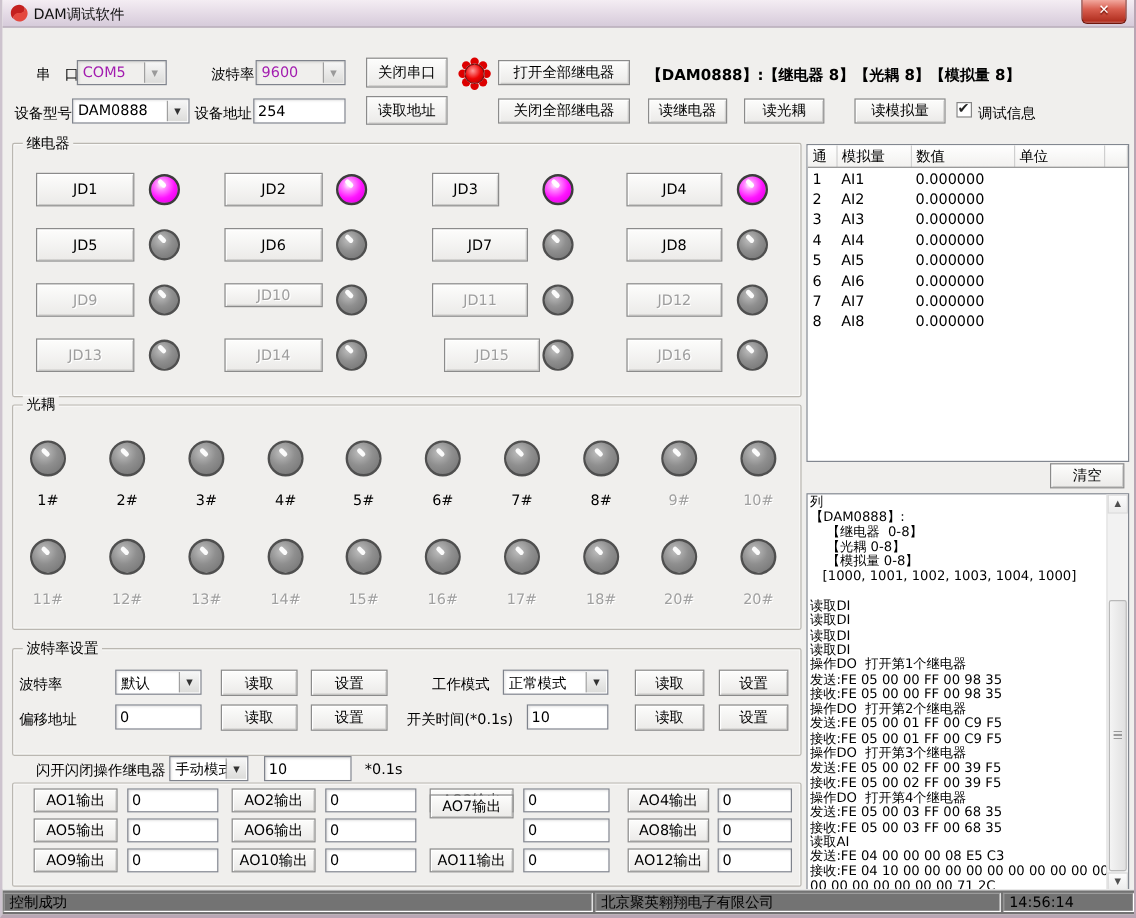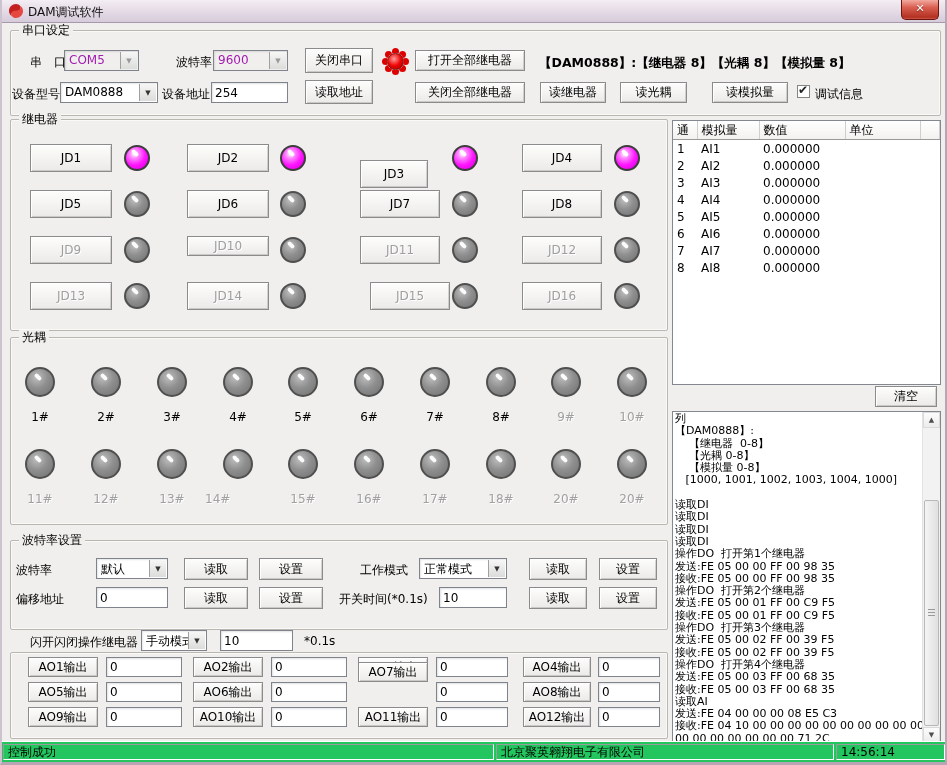--- a/index.html
+++ b/index.html
@@ -71,43 +71,40 @@
       font-size:11px;line-height:12.3px;white-space:pre;}
   #logscroll{position:absolute;right:0;top:0;bottom:0;width:17px;background:#f2f2f2;border-left:1px solid #e2e2e2;}
   .sbtn{position:absolute;left:0;width:17px;height:16px;background:linear-gradient(#fcfcfc,#ececec);
       border:1px solid #dadada;box-sizing:border-box;font-size:7px;color:#4f4f4f;
       display:flex;align-items:center;justify-content:center;cursor:pointer;}
   #sthumb{position:absolute;left:1px;width:15px;top:88px;height:226px;background:linear-gradient(90deg,#f4f4f4,#e0e0e0);
       border:1px solid #b8b8b8;border-radius:2px;box-sizing:border-box;cursor:grab;}
   #sthumb::after{content:'';position:absolute;left:3px;right:3px;top:calc(50% - 4px);height:8px;
       background:repeating-linear-gradient(to bottom,#9a9a9a 0 1px,transparent 1px 3px);}
   
-  #statusbar{position:absolute;left:0;bottom:0;width:100%;height:20px;background:#22c55e;border-top:1px solid #fff;}
+  #statusbar{position:absolute;left:0;bottom:0;width:100%;height:20px;background:#737373;border-top:1px solid #fff;}
   .spanel{position:absolute;top:2px;height:16px;border:1px solid;border-color:#9b9b9b #ffffff #ffffff #9b9b9b;
       padding:0 4px;line-height:15px;font-size:12px;white-space:nowrap;overflow:hidden;box-sizing:border-box;}
   .info{font-weight:bold;}
   pre,button,input{font-family:inherit;}
 </style>
 </head>
 <body>
 
 <div id="win">
 
   <div id="titlebar">
     <svg style="position:absolute;left:6px;top:3px" width="16" height="16" viewBox="0 0 16 16">
       <path d="M8 1 C4.1 1 1 4.1 1 8 c0 2.1 1 3.9 2.5 5 C2.7 10.3 4.3 8.2 8 8.2 c3.7 0 5.3-2.1 4.5-4.9 C11.3 1.9 9.8 1 8 1 Z" fill="#c4201f"></path>
       <path d="M8 15 c3.9 0 7-3.1 7-7 0-2.1-1-3.9-2.5-5 C13.3 5.7 11.7 7.8 8 7.8 c-3.7 0-5.3 2.1-4.5 4.9 C4.7 14.1 6.2 15 8 15 Z" fill="#e4483f"></path>
     </svg>
     <span id="titletext">DAM调试软件</span>
     <div id="closebtn"><span>✕</span></div>
   </div>
 
-  <div class="group" style="left:8px;top:30px;width:929px;height:84px">
-    <span class="legend">串口设定</span>
-  </div>
   <span class="lbl" style="left:28px;top:54px">串　口</span>
   <div class="combo disabled" style="left:62px;top:50px;width:75px;height:21px">
     <span class="val">COM5</span>
     <span class="dd">▼</span>
   </div>
   <span class="lbl" style="left:174px;top:54px">波特率</span>
   <div class="combo disabled" style="left:211px;top:50px;width:75px;height:21px">
     <span class="val">9600</span>
     <span class="dd">▼</span>
   </div>
@@ -132,21 +129,21 @@
   <span class="lbl" style="left:813px;top:86px">调试信息</span>
 
   <div class="group" style="left:8px;top:119px;width:656px;height:210px">
     <span class="legend">继电器</span>
   </div>
 
   <button class="btn" style="left:28px;top:144px;width:82px;height:28px">JD1</button>
   <span class="led on" style="left:122px;top:145px"></span>
   <button class="btn" style="left:185px;top:144px;width:82px;height:28px">JD2</button>
   <span class="led on" style="left:278px;top:145px"></span>
-  <button class="btn" style="left:358px;top:160px;width:68px;height:28px">JD3</button>
+  <button class="btn" style="left:358px;top:144px;width:56px;height:28px">JD3</button>
   <span class="led on" style="left:450px;top:145px"></span>
   <button class="btn" style="left:520px;top:144px;width:80px;height:28px">JD4</button>
   <span class="led on" style="left:612px;top:145px"></span>
 
   <button class="btn" style="left:28px;top:190px;width:82px;height:28px">JD5</button>
   <span class="led" style="left:122px;top:191px"></span>
   <button class="btn" style="left:185px;top:190px;width:82px;height:28px">JD6</button>
   <span class="led" style="left:278px;top:191px"></span>
   <button class="btn" style="left:358px;top:190px;width:80px;height:28px">JD7</button>
   <span class="led" style="left:450px;top:191px"></span>
@@ -273,21 +270,21 @@
     <span class="lbl disabled" style="left:531px;top:410px;width:66px;text-align:center">9#</span>
   <span class="led big" style="left:615px;top:367px"></span>
     <span class="lbl disabled" style="left:597px;top:410px;width:66px;text-align:center">10#</span>
   <span class="led big" style="left:23px;top:449px"></span>
     <span class="lbl disabled" style="left:5px;top:492px;width:66px;text-align:center">11#</span>
   <span class="led big" style="left:89px;top:449px"></span>
     <span class="lbl disabled" style="left:71px;top:492px;width:66px;text-align:center">12#</span>
   <span class="led big" style="left:155px;top:449px"></span>
     <span class="lbl disabled" style="left:137px;top:492px;width:66px;text-align:center">13#</span>
   <span class="led big" style="left:221px;top:449px"></span>
-    <span class="lbl disabled" style="left:203px;top:492px;width:66px;">14#</span>
+    <span class="lbl disabled" style="left:203px;top:492px;width:66px;text-align:center">14#</span>
   <span class="led big" style="left:286px;top:449px"></span>
     <span class="lbl disabled" style="left:268px;top:492px;width:66px;text-align:center">15#</span>
   <span class="led big" style="left:352px;top:449px"></span>
     <span class="lbl disabled" style="left:334px;top:492px;width:66px;text-align:center">16#</span>
   <span class="led big" style="left:418px;top:449px"></span>
     <span class="lbl disabled" style="left:400px;top:492px;width:66px;text-align:center">17#</span>
   <span class="led big" style="left:484px;top:449px"></span>
     <span class="lbl disabled" style="left:466px;top:492px;width:66px;text-align:center">18#</span>
   <span class="led big" style="left:549px;top:449px"></span>
     <span class="lbl disabled" style="left:531px;top:492px;width:66px;text-align:center">20#</span>

